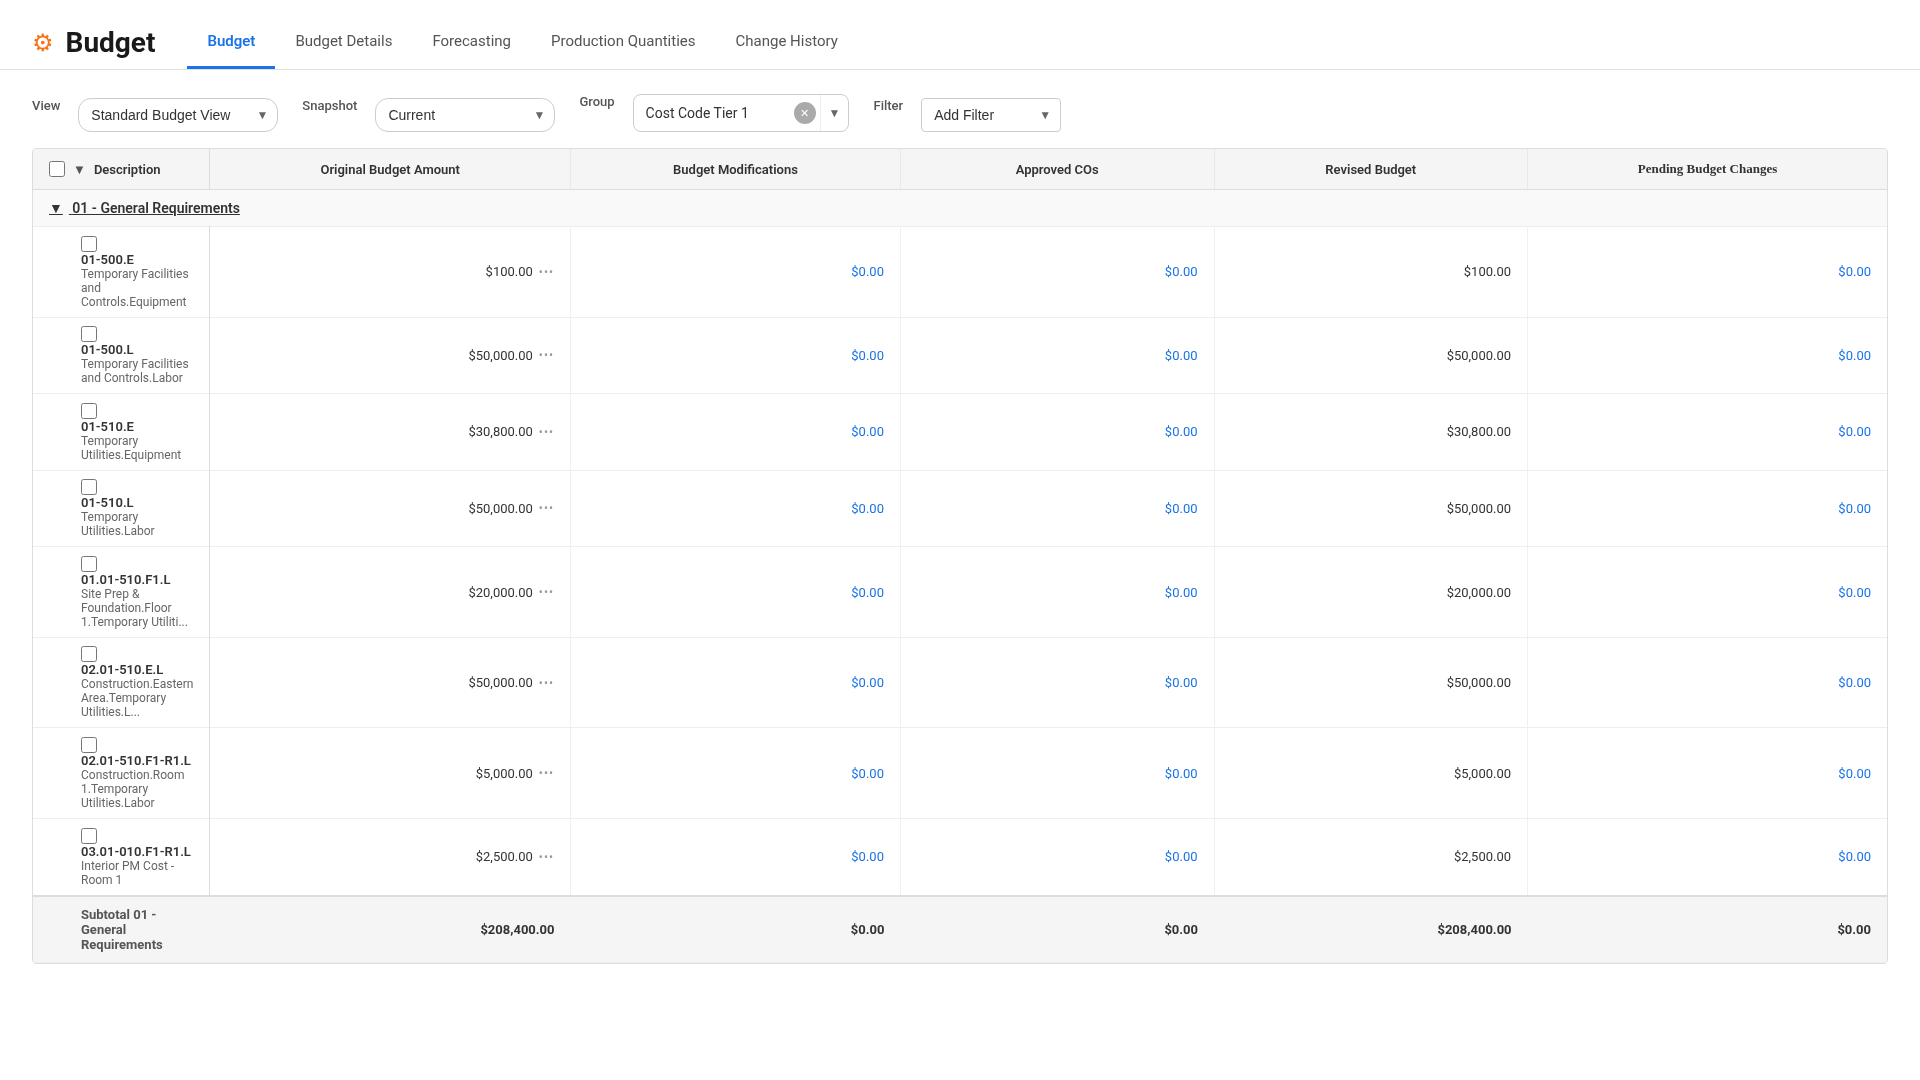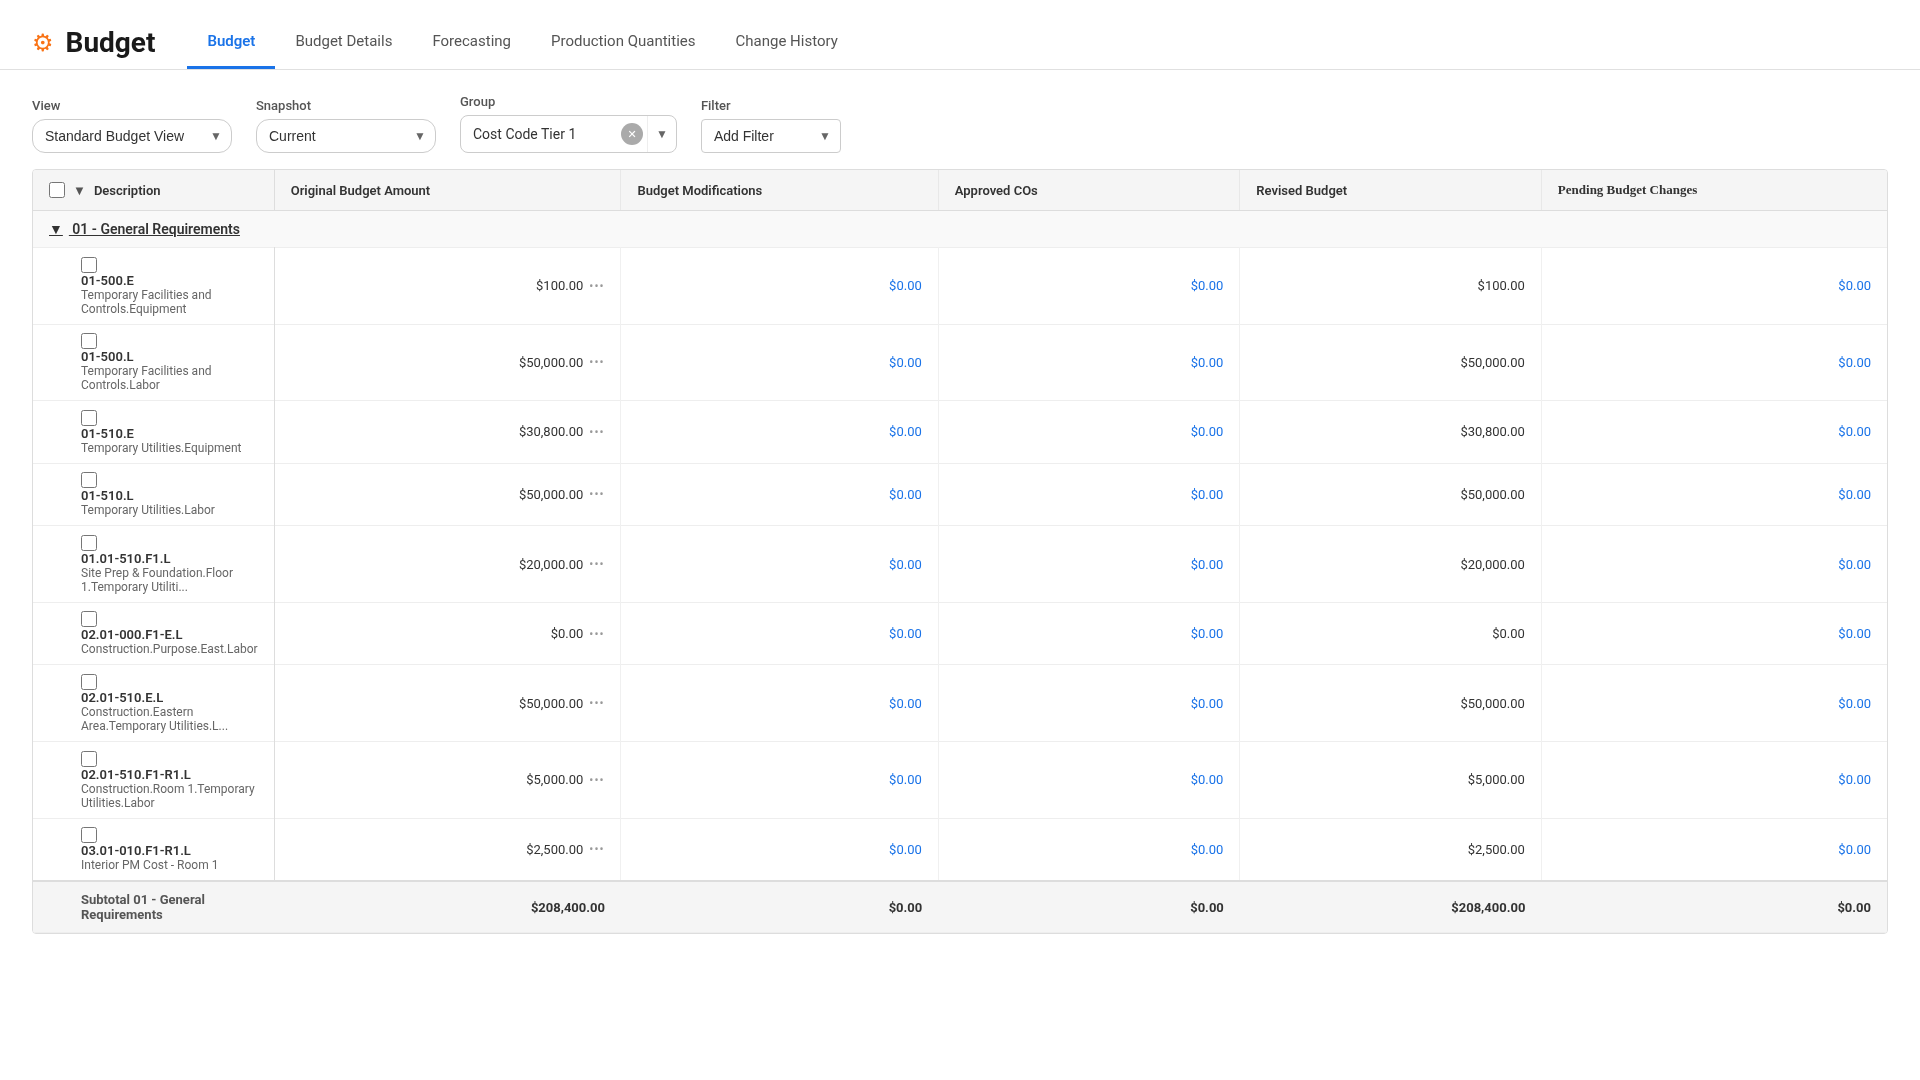--- a/index.html
+++ b/index.html
@@ -8,36 +8,36 @@
     
     .header { display: flex; align-items: center; padding: 16px 32px 0 32px; border-bottom: 1px solid #e0e0e0; }
     .header-icon { color: #f97316; font-size: 24px; margin-right: 12px; }
     .header-title { font-size: 28px; font-weight: 700; color: #1a1a1a; margin-right: 32px; }
     .nav-tabs { display: flex; align-items: center; gap: 0; height: 100%; }
     .nav-tab { padding: 16px 20px; font-size: 15px; color: #555; cursor: pointer; border-bottom: 3px solid transparent; text-decoration: none; white-space: nowrap; }
     .nav-tab.active { color: #1a73e8; border-bottom: 3px solid #1a73e8; font-weight: 600; }
 
     
     .controls { display: flex; align-items: flex-end; gap: 24px; padding: 24px 32px 16px 32px; }
-    .control-group { display: flex; flex-direction: column; gap: 6px; }
+    .control-group { display: flex; flex-direction: row; gap: 18px; }
     .control-label { font-size: 13px; color: #555; font-weight: 500; }
     .select-wrapper { position: relative; display: inline-flex; align-items: center; }
     .select-box { appearance: none; border: 1px solid #ccc; border-radius: 13px; padding: 8px 36px 8px 12px; font-size: 14px; color: #333; background: #fff; cursor: pointer; min-width: 200px; }
     .select-arrow { position: absolute; right: 10px; pointer-events: none; color: #666; font-size: 12px; }
     .group-select-wrapper { display: flex; align-items: center; border: 1px solid #ccc; border-radius: 8px; background: #fff; }
     .group-select-value { padding: 8px 8px 8px 12px; font-size: 14px; color: #333; min-width: 160px; }
     .group-clear-btn { display: flex; align-items: center; justify-content: center; width: 22px; height: 22px; background: #aaa; border-radius: 50%; color: #fff; font-size: 11px; cursor: pointer; margin-right: 4px; }
     .group-arrow-btn { display: flex; align-items: center; justify-content: center; padding: 0 8px; color: #666; cursor: pointer; font-size: 12px; border-left: 1px solid #eee; height: 36px; }
     .filter-select { appearance: none; border: 1px solid #ccc; border-radius: 4px; padding: 8px 36px 8px 12px; font-size: 14px; color: #333; background: #fff; cursor: pointer; min-width: 140px; }
 
     
     .table-container { margin: 0 32px; border: 1px solid #ddd; border-radius: 4px; overflow: hidden; }
     table { width: 100%; border-collapse: collapse; }
     thead tr { background: #f5f5f5; }
-    thead th { padding: 12px 16px; text-align: left; font-size: 13px; font-weight: 600; color: #333; border-bottom: 1px solid #ddd; border-right: 1px solid #e8e8e8; white-space: nowrap; }
+    thead th { padding: 12px 16px; text-align: center; font-size: 13px; font-weight: 600; color: #333; border-bottom: 1px solid #ddd; border-right: 1px solid #e8e8e8; white-space: nowrap; }
     thead th:first-child { text-align: left; border-right: 1px solid #ddd; }
     thead th:last-child { border-right: none; font-family: Liberation Serif, serif; }
     .th-checkbox { width: 40px; }
     .th-amount { min-width: 150px; }
 
     tbody tr { border-bottom: 1px solid #eee; }
 
     
     .group-row td { background: #f9f9f9; padding: 10px 16px; font-weight: 600; color: #333; font-size: 14px; text-decoration: underline; }
 
@@ -225,37 +225,20 @@
         </div>
       </td>
       <td class="cell-link">$0.00</td>
       <td class="cell-link">$0.00</td>
       <td class="cell-amount">$20,000.00</td>
       <td class="cell-link">$0.00</td>
     </tr>
         <tr class="data-row">
       <td class="cell-desc" style="padding-left:48px;">
         <input type="checkbox" style="margin-right: 8px; vertical-align: middle;">
-        <span class="cell-code">02.01-000.F1-E.L</span>
-        <span class="cell-name">Construction.Purpose.East.Labor</span>
-      </td>
-      <td>
-        <div class="amount-cell">
-          <span>$0.00</span>
-          <span class="ellipsis-icon">•••</span>
-        </div>
-      </td>
-      <td class="cell-link">$0.00</td>
-      <td class="cell-link">$0.00</td>
-      <td class="cell-amount">$0.00</td>
-      <td class="cell-link">$0.00</td>
-    </tr>
-        <tr class="data-row">
-      <td class="cell-desc" style="padding-left:48px;">
-        <input type="checkbox" style="margin-right: 8px; vertical-align: middle;">
         <span class="cell-code">02.01-510.E.L</span>
         <span class="cell-name">Construction.Eastern Area.Temporary Utilities.L...</span>
       </td>
       <td>
         <div class="amount-cell">
           <span>$50,000.00</span>
           <span class="ellipsis-icon">•••</span>
         </div>
       </td>
       <td class="cell-link">$0.00</td>

